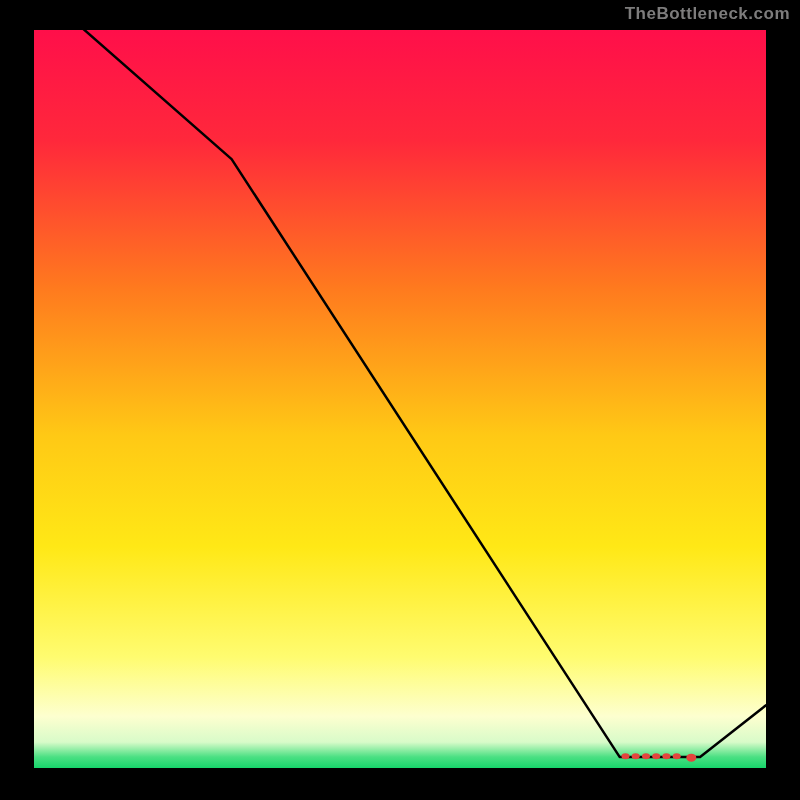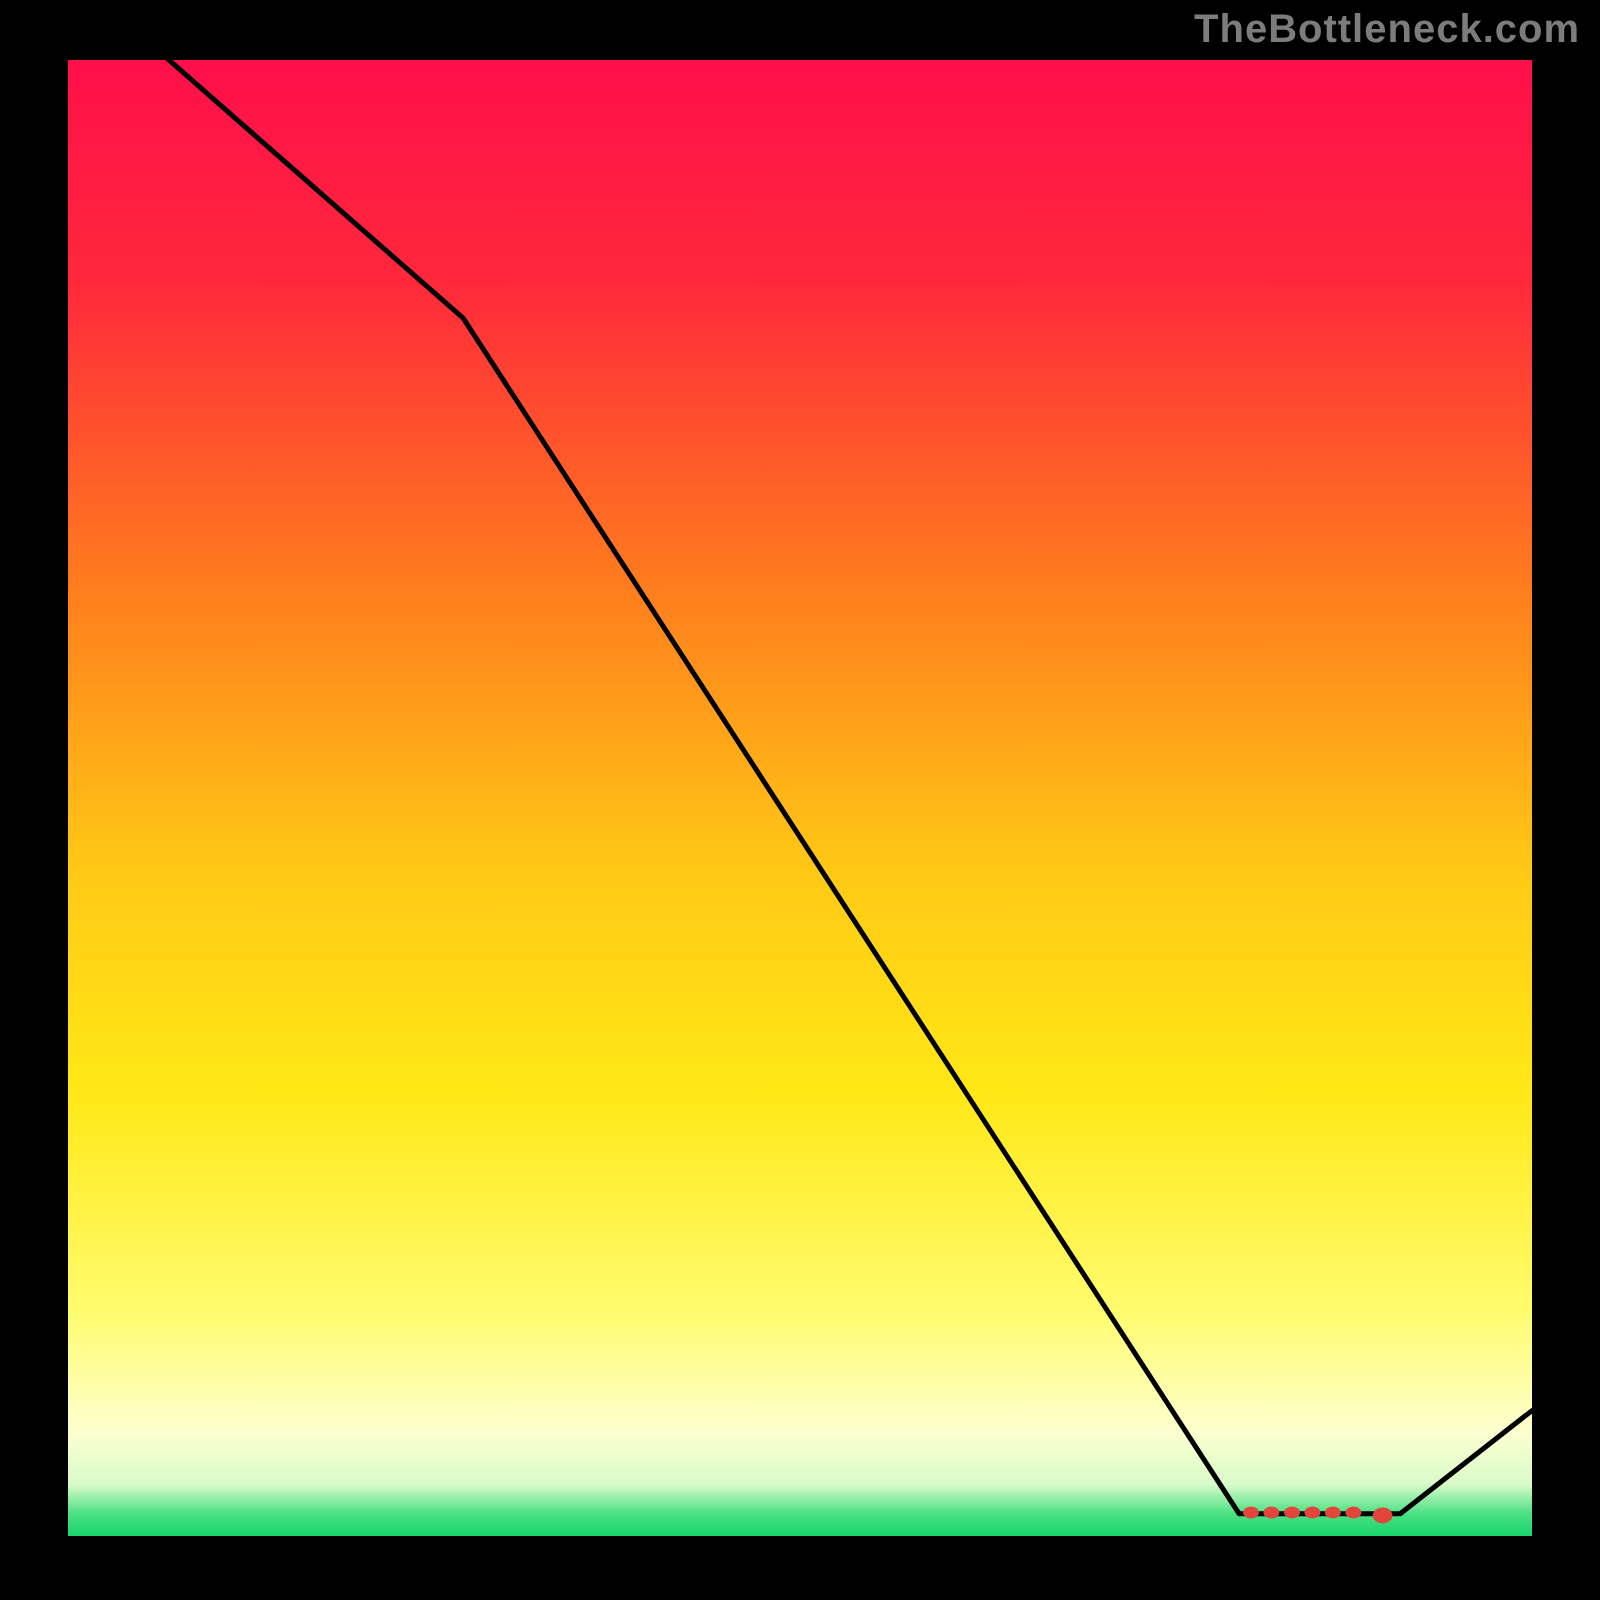--- a/index.html
+++ b/index.html
@@ -16,21 +16,21 @@
     height: 800px;
   }
   svg {
     display: block;
   }
   .watermark {
     position: absolute;
     top: 4px;
     right: 10px;
     font-family: Arial, Helvetica, sans-serif;
-    font-size: 20px;
+    font-size: 17px;
     font-weight: 600;
     color: #7d7c7c;
     letter-spacing: 0.5px;
   }
 </style>
 </head>
 <body>
 <div class="wrapper">
 
 <svg width="800" height="800" viewBox="0 0 800 800">

